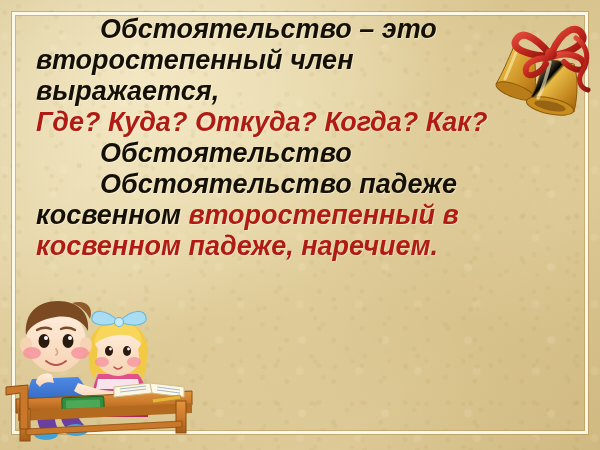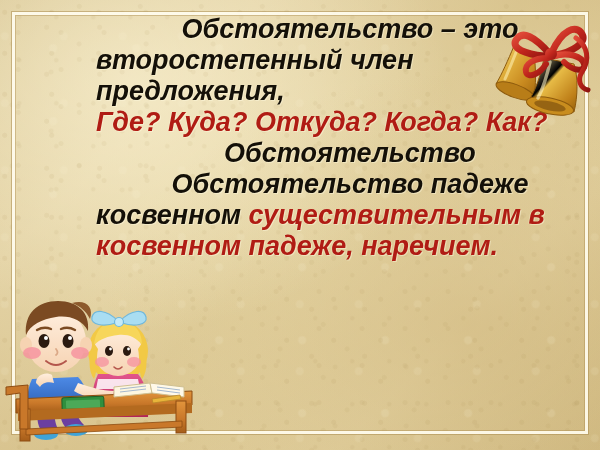--- a/index.html
+++ b/index.html
@@ -56,27 +56,27 @@
     top: 14px;
     width: 600px;
     z-index: 5;
   }
   .line {
     font-weight: bold;
     font-style: italic;
     font-size: 27px;
     line-height: 31px;
     white-space: nowrap;
-    padding-left: 96px;
+    padding-left: 36px;
     color: #141008;
     text-shadow:
       1px 1px 0 rgba(255,250,225,.45),
       -1px 0 0 rgba(255,250,225,.25);
   }
-  .line.indent { padding-left: 100px; text-align: center; }
+  .line.indent { padding-left: 100px; }
   .red  { color: #b01c14; }
   .dark { color: #141008; }
   .dashdot {
     color: #b0441c;
     letter-spacing: .5px;
     font-style: normal;
     font-weight: bold;
   }
 
   
@@ -149,25 +149,25 @@
         <path d="M70 56 C56 56 46 62 48 70 C50 77 62 72 68 62" stroke-width="6"></path>
         <path d="M98 36 C110 44 112 58 104 70 C99 78 102 86 110 88" stroke-width="5"></path>
         <circle cx="73" cy="52" r="6" fill="url(#ribbonG)" stroke="none"></circle>
       </g>
     </svg>
   </div>
 
   <div id="text-block">
     <div class="line indent"><span class="dark">Обстоятельство – это</span></div>
     <div class="line"><span class="dark">второстепенный член</span></div>
-    <div class="line"><span class="dark">предложения,</span></div>
+    <div class="line"><span class="dark">выражается,</span></div>
     <div class="line"><span class="red">Где? Куда? Откуда? Когда? Как?</span></div>
     <div class="line indent"><span class="dark">Обстоятельство</span></div>
     <div class="line indent"><span class="dark">Обстоятельство падеже</span></div>
-    <div class="line"><span class="dark">косвенном </span><span class="red">существительным в</span></div>
+    <div class="line"><span class="dark">косвенном </span><span class="red">второстепенный в</span></div>
     <div class="line"><span class="red">косвенном падеже, наречием.</span></div>
   </div>
 
   <div id="kids">
     <svg viewBox="0 0 200 165" width="200" height="165" aria-hidden="true">
       <defs>
         <linearGradient id="woodG" x1="0" y1="0" x2="0" y2="1">
           <stop offset="0%" stop-color="#e2953c"></stop>
           <stop offset="55%" stop-color="#c9782a"></stop>
           <stop offset="100%" stop-color="#a55d19"></stop>

